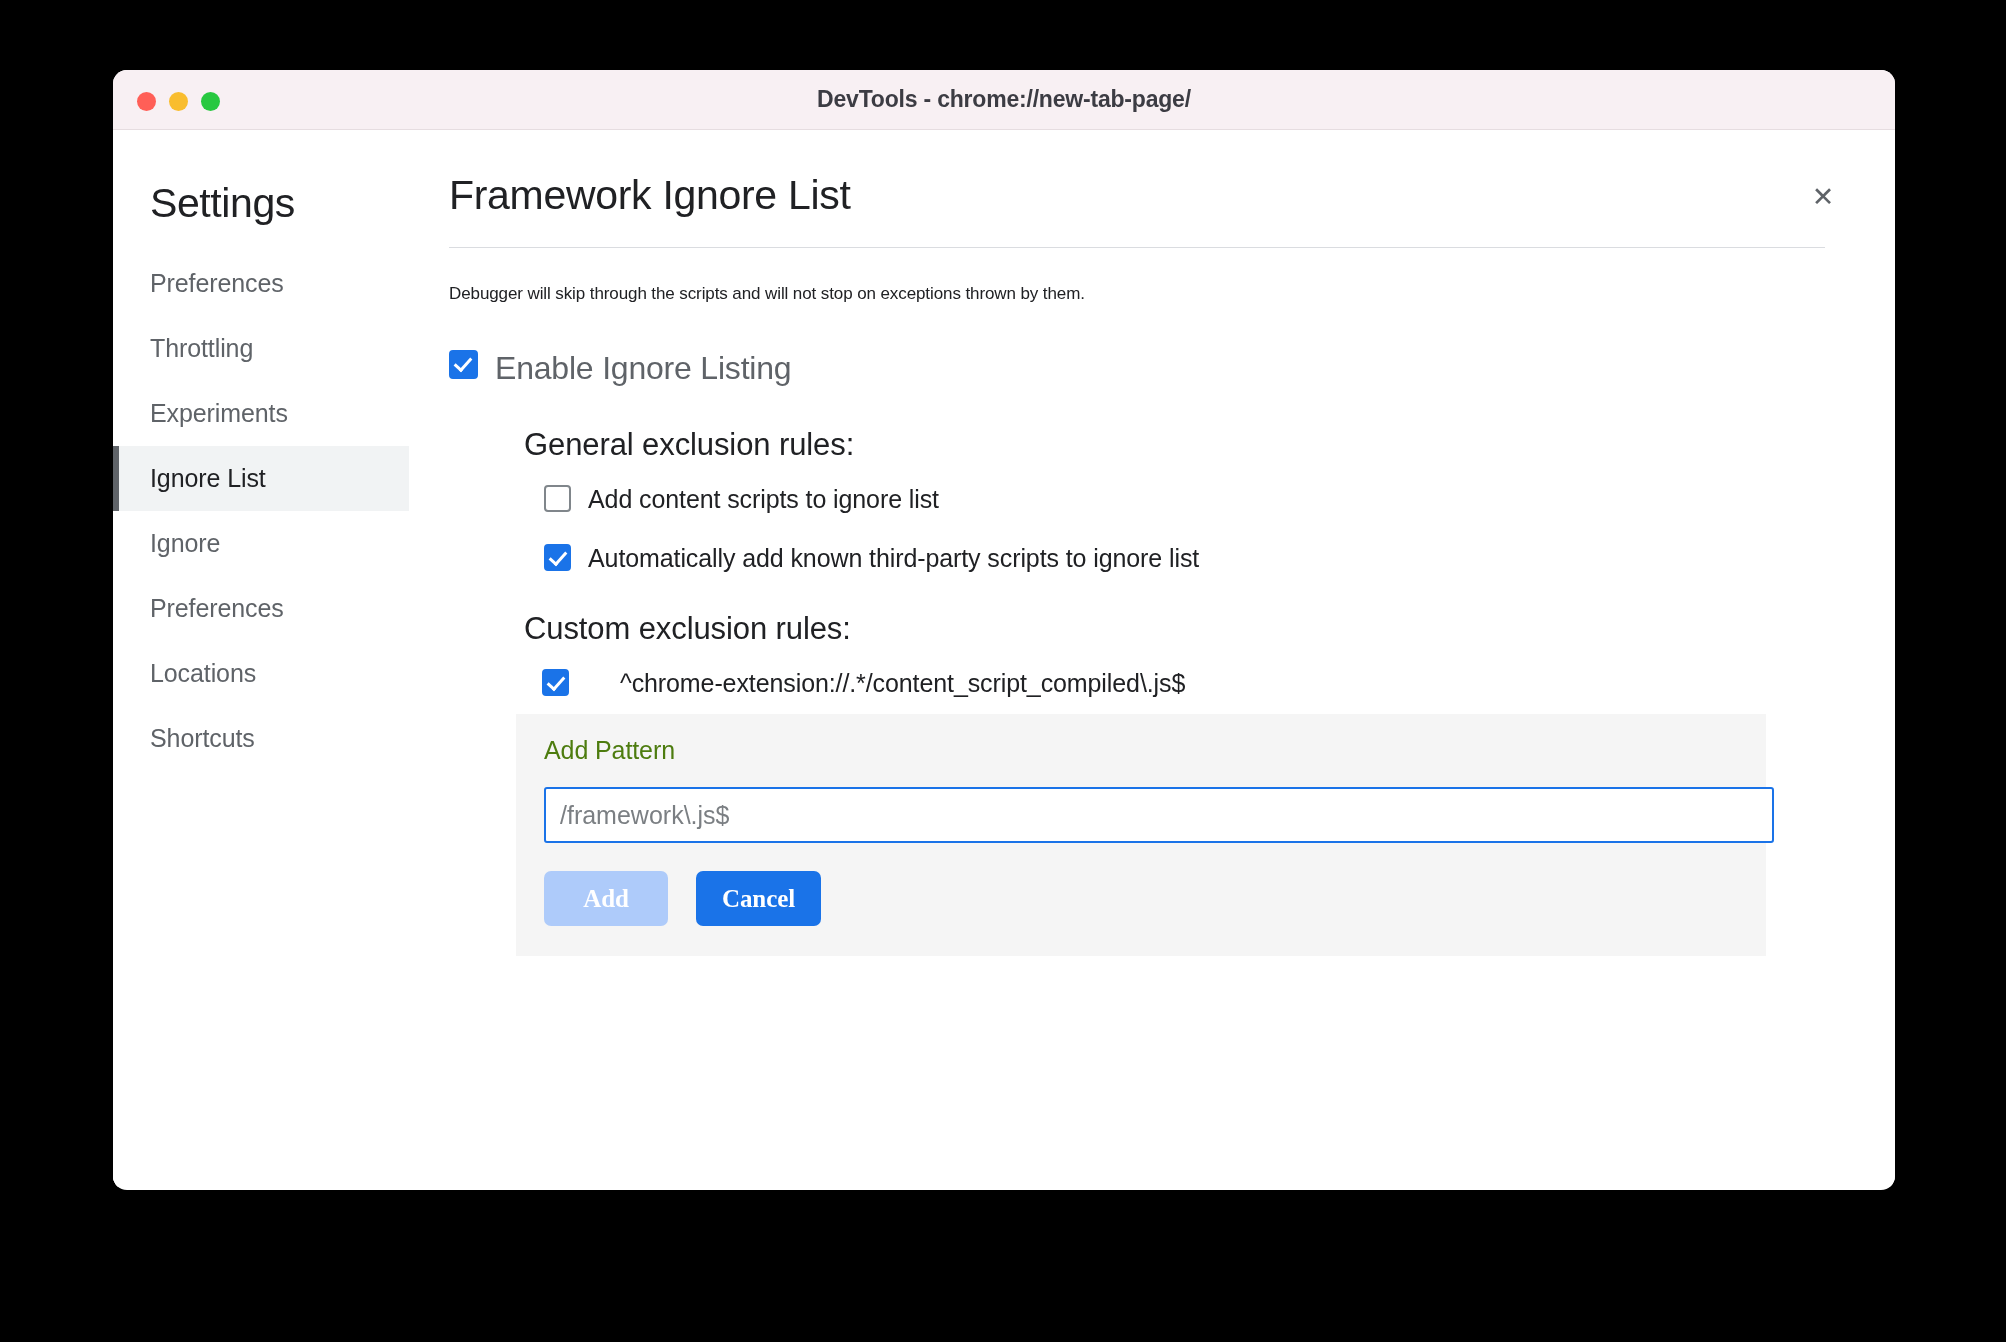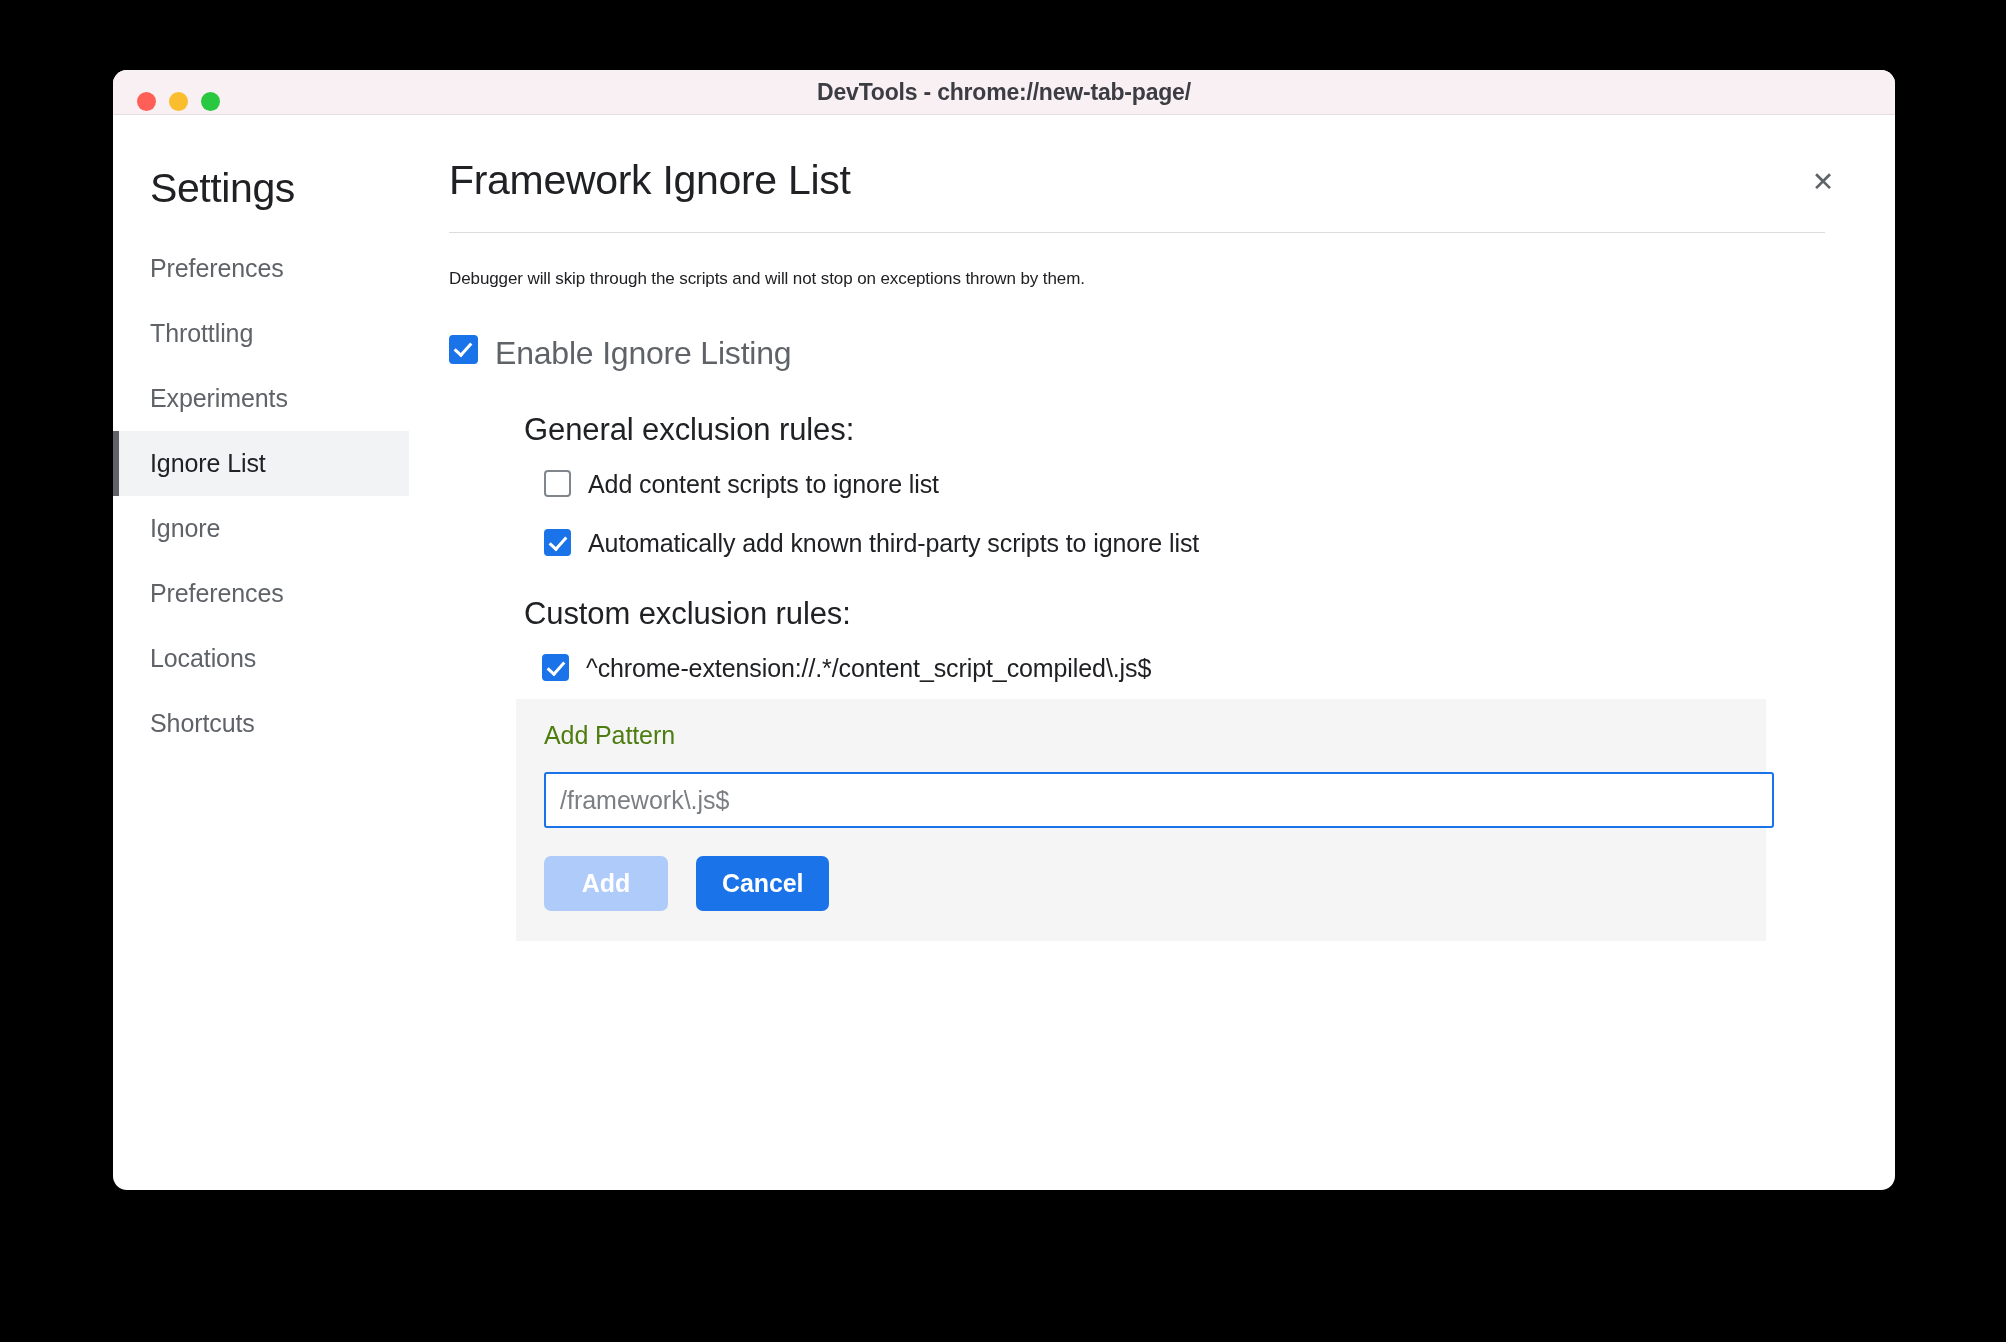--- a/index.html
+++ b/index.html
@@ -27,21 +27,21 @@
     width: 1782px;
     height: 1120px;
     border-radius: 14px;
     background: #ffffff;
     overflow: hidden;
     box-shadow: 0 20px 60px rgba(0,0,0,0.55);
   }
 
   .titlebar {
     position: relative;
-    height: 45px;
+    height: 60px;
     background: #f8f0f3;
     border-bottom: 1px solid #e6dde0;
     display: flex;
     align-items: center;
   }
 
   .traffic {
     position: absolute;
     left: 24px;
     top: 0;
@@ -213,21 +213,21 @@
 
   .sub-row { padding-left: 20px; margin-bottom: 30px; }
   .sub-row .cb-label {
     font-size: 25px;
     color: #202124;
     letter-spacing: -0.1px;
   }
 
   .custom-label { margin-top: 38px; }
 
-  .pattern-row { padding-left: 18px; margin-bottom: 16px; }
+  .pattern-row { padding-left: 18px; margin-bottom: 16px; gap: 34px; }
   .pattern-row .cb-label {
     font-size: 25px;
     color: #202124;
     letter-spacing: -0.1px;
   }
 
   
   .add-panel {
     margin-left: -8px;
     margin-top: 10px;
@@ -264,21 +264,21 @@
     margin-top: 28px;
   }
 
   .btn {
     height: 55px;
     min-width: 124px;
     border: none;
     border-radius: 7px;
     font-size: 25px;
     font-weight: bold;
-    font-family: Liberation Sans, sans-serif;
+    font-family: Liberation Serif, serif;
     color: #ffffff;
     cursor: pointer;
     padding: 4px 26px;
     letter-spacing: -0.1px;
   }
   .btn.primary  { background: #1a73e8; }
   .btn.disabled { background: #aecbfa; cursor: default; }
 </style>
 </head>
 <body>

